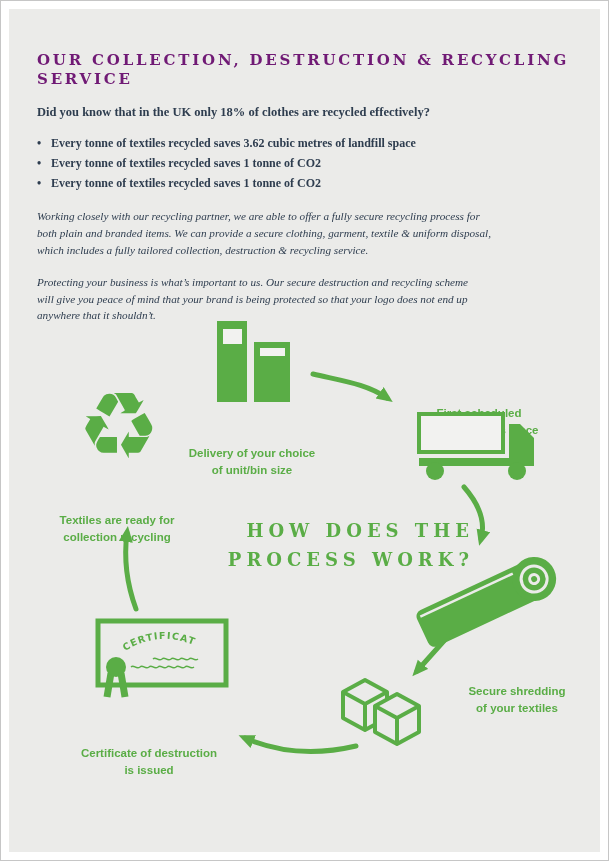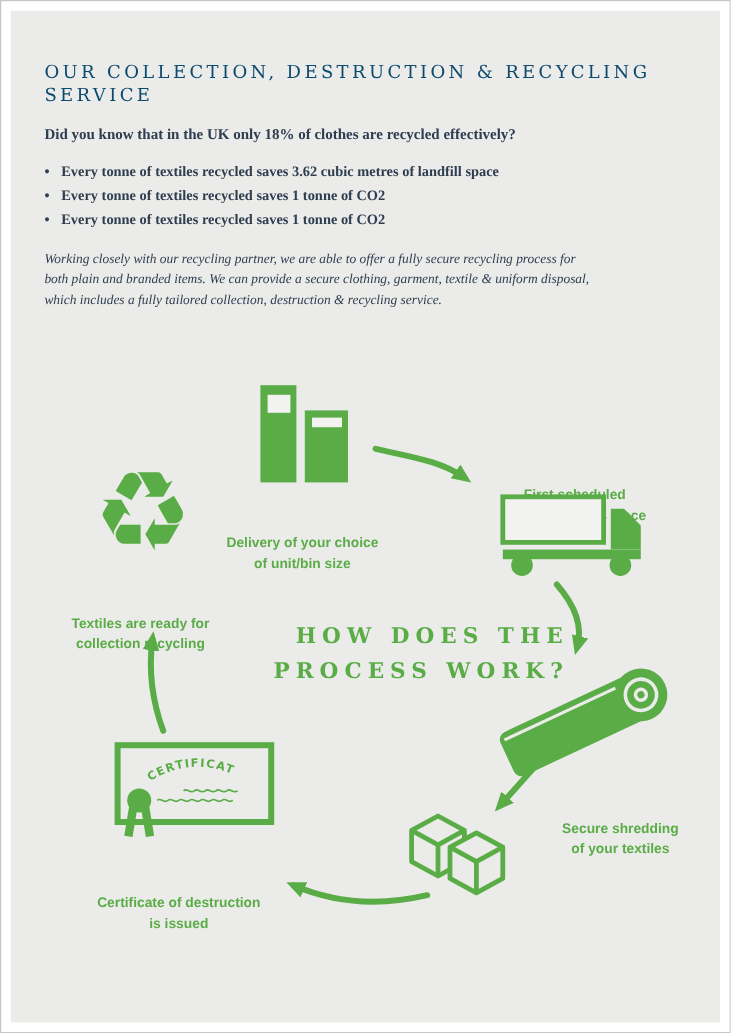--- a/index.html
+++ b/index.html
@@ -4,22 +4,22 @@
 <style>
   html,body { margin:0; padding:0; background:#ffffff; }
   .frame {
     position:relative; width:609px; height:861px; box-sizing:border-box;
     background:#ffffff; border:1px solid #c6c6c6; overflow:hidden;
     font-family:"Liberation Serif", serif;
   }
   .panel { position:absolute; top:8px; left:8px; right:8px; bottom:8px; background:#ebebe9; }
   .content { padding:42px 20px 0 28px; color:#2e3d4f; }
   .title {
-    margin:0; font-family:"DejaVu Serif", serif; font-weight:normal;
-    font-size:15px; letter-spacing:2.8px; color:#0c4a6e; line-height:1.25;
+    margin:0; font-family:"DejaVu Serif", serif; font-weight:bold;
+    font-size:15px; letter-spacing:2.8px; color:#701a75; line-height:1.25;
   }
   .subtitle {
     margin:15px 0 0 0; font-weight:bold; font-size:12.5px; line-height:1.4; color:#2e3d4f;
   }
   .bullets { margin:13px 0 0 0; padding:0; list-style:none; }
   .bullets li { display:flex; font-weight:bold; font-size:12px; line-height:1.65; color:#2e3d4f; }
   .bullets .dot { width:14px; flex:0 0 14px; text-align:left; }
   .para {
     margin:15px 0 0 0; font-size:11.2px; line-height:1.5; color:#2e3d4f; white-space:pre-line;font-style:italic;
   }
@@ -59,20 +59,23 @@
           <span>Every tonne of textiles recycled saves 1 tonne of CO2</span>
         </li>
         <li>
           <span class="dot">•</span>
           <span>Every tonne of textiles recycled saves 1 tonne of CO2</span>
         </li>
       </ul>
       <p class="para">Working closely with our recycling partner, we are able to offer a fully secure recycling process for
 both plain and branded items. We can provide a secure clothing, garment, textile &amp; uniform disposal,
 which includes a fully tailored collection, destruction &amp; recycling service.</p>
+      <p class="para">Protecting your business is what’s important to us. Our secure destruction and recycling scheme
+will give you peace of mind that your brand is being protected so that your logo does not end up
+anywhere that it shouldn’t.</p>
     </div>
 
     <svg width="0" height="0" style="position:absolute">
       <defs>
         <marker id="ah" markerUnits="userSpaceOnUse" markerWidth="18" markerHeight="16" refX="9" refY="7" orient="auto">
           <path d="M0 0 L16 7 L0 14 Z" fill="#5aad46"></path>
         </marker>
       </defs>
     </svg>
 

